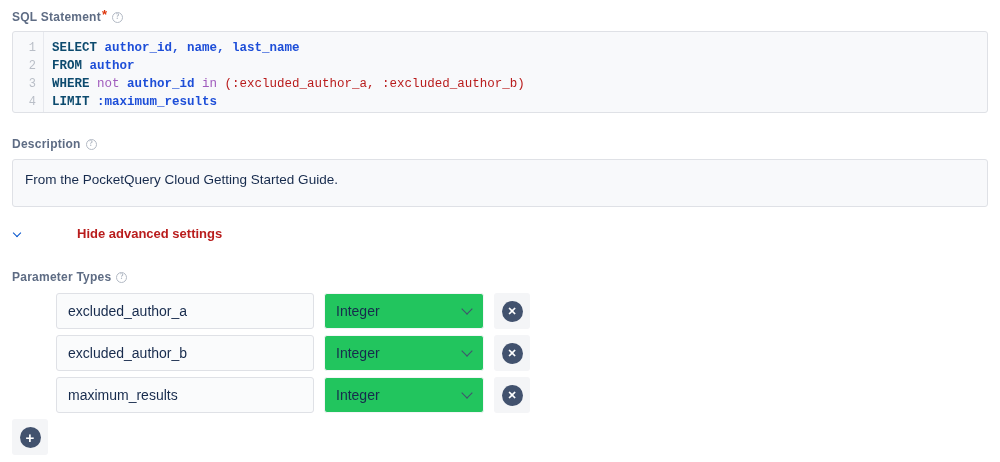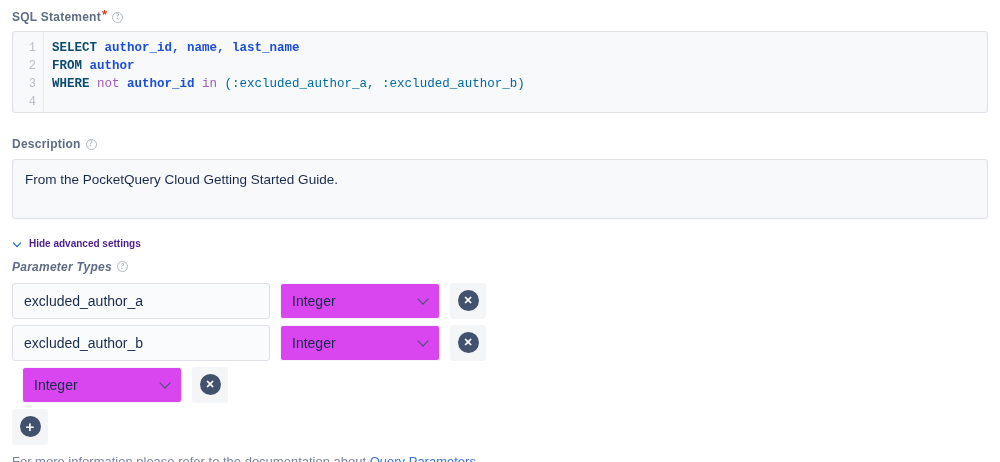--- a/index.html
+++ b/index.html
@@ -99,95 +99,97 @@
     text-align: right;
     padding-right: 7px;
     box-sizing: border-box;
     color: #b9bec7;
     font-size: 12px;
     user-select: none;
   }
   .sql-code { padding-left: 9px; color: #2b2b2b; }
   .kw { color: #0c4a6e; font-weight: bold; }
   .kw-soft { color: #a05bbd; }
-  .punct { color: #0369a1; }
+  .punct { color: #b91c1c; }
   .plain { color: #1d4ed8; font-weight: bold; }
 
   
   .desc-label-wrap { margin: 23px 1px 0 12px; }
   .desc-box {
     margin: 7px 12px 0 12px;
     border: 1px solid #dfe1e6;
     border-radius: 3px;
     background: #f8f9fb;
-    height: 60px;
+    height: 48px;
     box-sizing: border-box;
     padding: 11px 12px;
     font-size: 13.5px;
     color: #172b4d;
     line-height: 18px;
     overflow: hidden;
   }
 
   
   .adv-toggle {
     display: inline-flex;
     align-items: center;
     margin: 19px 0 0 14px;
-    color: #4c1d95;
-    font-weight: bold;
-    font-size: 10px;
+    color: #b91c1c;
+    font-weight: bold;
+    font-size: 13px;
     cursor: pointer;
     user-select: none;
+    gap: 48px;
   }
   .chev-down {
     display: inline-block;
     width: 8px;
     height: 8px;
     margin-right: 7px;
     position: relative;
   }
   .chev-down::after {
     content: "";
     position: absolute;
     left: 0; top: 0px;
     width: 5px; height: 5px;
     border-right: 1.6px solid #0052cc;
     border-bottom: 1.6px solid #0052cc;
     transform: rotate(45deg);
   }
 
   
-  .params-label-wrap { margin: 8px 0 0 12px; font-style: italic; }
+  .params-label-wrap { margin: 28px 0 0 12px; }
   .param-rows { margin: 8px 0 0 0; }
   .param-row {
     display: flex;
     align-items: center;
     margin: 0 0 6px 12px;
   }
   .param-name-input {
     width: 258px;
     height: 36px;
     box-sizing: border-box;
     border: 1px solid #dfe1e6;
     border-radius: 3px;
     background: #fafbfc;
     padding: 0 11px;
     font-family: "Liberation Sans", sans-serif;
     font-size: 14px;
     color: #172b4d;
     outline: none;
+    margin-left: 44px;
   }
   .param-type-select {
     position: relative;
     width: 160px;
     height: 36px;
     margin-left: 10px;
     box-sizing: border-box;
-    background: #d946ef;
+    background: #22c55e;
     border: 1px solid #f4f5f7;
     border-radius: 3px;
     display: flex;
     align-items: center;
     padding: 0 11px;
     font-size: 14px;
     color: #172b4d;
     cursor: pointer;
   }
   .param-type-select .sel-caret {
@@ -263,21 +265,21 @@
       <span class="help-icon">?</span>
     </div>
   </div>
 
   <div class="sql-editor">
     <div class="sql-gutter-line"></div>
     <div class="sql-rows" id="sql-rows">
         <div class="sql-row"><span class="sql-num">1</span><span class="sql-code"><span class="kw">SELECT</span><span class="plain"> author_id, name, last_name</span></span></div>
         <div class="sql-row"><span class="sql-num">2</span><span class="sql-code"><span class="kw">FROM</span><span class="plain"> author</span></span></div>
         <div class="sql-row"><span class="sql-num">3</span><span class="sql-code"><span class="kw">WHERE</span><span class="plain"> </span><span class="kw-soft">not</span><span class="plain"> author_id </span><span class="kw-soft">in</span><span class="plain"> </span><span class="punct">(:excluded_author_a, :excluded_author_b)</span></span></div>
-        <div class="sql-row"><span class="sql-num">4</span></div>
+        <div class="sql-row"><span class="sql-num">4</span><span class="sql-code"><span class="kw">LIMIT</span><span class="plain"> :maximum_results</span></span></div>
       </div>
   </div>
 
   
   <div class="desc-label-wrap">
     <div class="field-label">
       <span>Description</span>
       <span class="help-icon">?</span>
     </div>
   </div>
@@ -312,20 +314,21 @@
         <input class="param-name-input" type="text" value="excluded_author_b" style="">
         <div class="param-type-select">
           <span>Integer</span>
           <span class="sel-caret"></span>
         </div>
         <div class="remove-btn-wrap">
           <span class="circle-btn">✕</span>
         </div>
       </div>
       <div class="param-row">
+        <input class="param-name-input" type="text" value="maximum_results" style="">
         <div class="param-type-select">
           <span>Integer</span>
           <span class="sel-caret"></span>
         </div>
         <div class="remove-btn-wrap">
           <span class="circle-btn">✕</span>
         </div>
       </div>
     </div>
 

